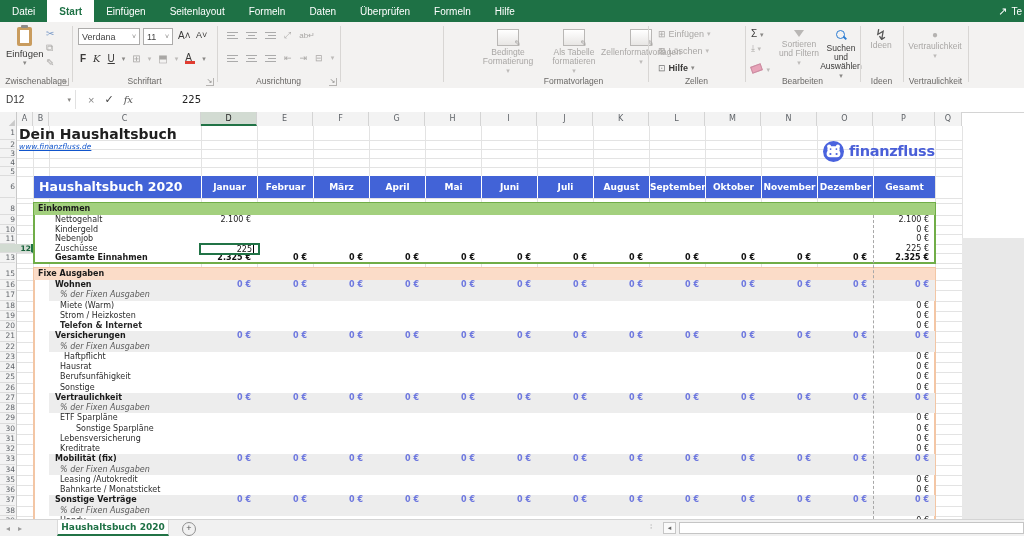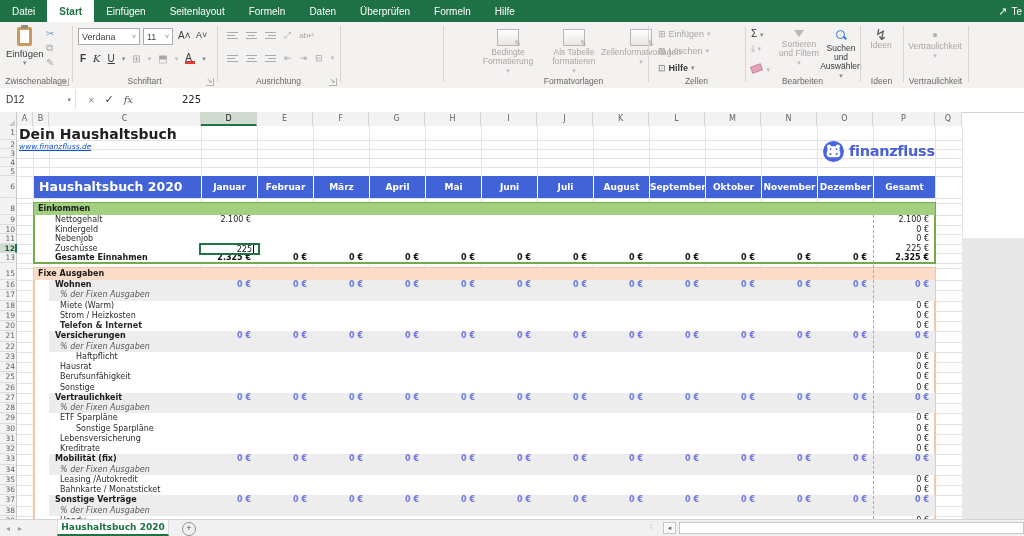--- a/index.html
+++ b/index.html
@@ -55,21 +55,21 @@
   #colhdr{position:absolute;left:0;top:112px;width:962px;height:14px;background:#F3F3F3;border-bottom:1px solid #C9C9C9;}
   .chcell{position:absolute;top:0;height:14px;box-sizing:border-box;border-right:1px solid #D4D4D4;font-size:8px;color:#5f6368;text-align:center;line-height:14px;font-family:"DejaVu Sans",sans-serif;}
   .chcell.sel{background:#D2DBD2;border-bottom:2px solid #217346;color:#222;}
   #corner{position:absolute;left:0;top:0;width:17px;height:14px;border-right:1px solid #C9C9C9;box-sizing:border-box;}
   #corner span{position:absolute;right:1px;bottom:-1px;font-size:8px;color:#C9C9C9;}
 
   
   #sheet{position:absolute;left:0;top:126px;width:1024px;height:393px;overflow:hidden;background:#fff;}
   #gutter{position:absolute;left:0;top:0;width:17px;height:393px;background:#F3F3F3;border-right:1px solid #C9C9C9;box-sizing:border-box;z-index:6;}
   .gnum{position:absolute;left:0;width:15px;text-align:right;font-size:7.5px;color:#5f6368;font-family:"DejaVu Sans",sans-serif;box-sizing:border-box;border-bottom:1px solid #DCDCDC;}
-  .gnum.sel{background:#D2DBD2;color:#17623B;font-weight:bold;border-right:2px solid #217346;width:17px;}
+  .gnum.sel{background:#D2DBD2;color:#17623B;font-weight:bold;border-right:2px solid #217346;width:33px;}
   .mesh-v{position:absolute;top:0;width:1px;height:393px;background:#E3E3E3;z-index:1;}
   .mesh-h{position:absolute;left:17px;width:945px;height:1px;background:#E3E3E3;z-index:1;}
   #graypanel{position:absolute;left:962px;top:112px;width:62px;height:407px;background:#E8E8E8;z-index:7;}
 
   #sheet-title{position:absolute;left:19px;top:0px;font-size:14px;font-weight:bold;color:#1f1f1f;z-index:2;font-family:"DejaVu Sans",sans-serif;}
   #sheet-link{position:absolute;left:19px;top:16px;font-size:7.5px;font-style:italic;text-decoration:underline;color:#1155CC;z-index:2;font-family:"DejaVu Sans",sans-serif;}
   #brand{position:absolute;left:823px;top:14px;height:22px;display:flex;align-items:center;gap:5px;z-index:2;}
   #brand .btxt{font-size:14.5px;font-weight:bold;color:#4A5FD8;letter-spacing:-0.3px;font-family:"DejaVu Sans",sans-serif;}
 
   #bluebar{position:absolute;left:34px;top:50px;width:901px;height:22px;background:#4263D7;z-index:2;display:flex;}
@@ -474,21 +474,21 @@
         <div class="vcell blue" style="top: 205.25px; height: 10.25px; line-height: 10.25px; left: 481px; width: 56px;">0 €</div>
         <div class="vcell blue" style="top: 205.25px; height: 10.25px; line-height: 10.25px; left: 537px; width: 56px;">0 €</div>
         <div class="vcell blue" style="top: 205.25px; height: 10.25px; line-height: 10.25px; left: 593px; width: 56px;">0 €</div>
         <div class="vcell blue" style="top: 205.25px; height: 10.25px; line-height: 10.25px; left: 649px; width: 56px;">0 €</div>
         <div class="vcell blue" style="top: 205.25px; height: 10.25px; line-height: 10.25px; left: 705px; width: 56px;">0 €</div>
         <div class="vcell blue" style="top: 205.25px; height: 10.25px; line-height: 10.25px; left: 761px; width: 56px;">0 €</div>
         <div class="vcell blue" style="top: 205.25px; height: 10.25px; line-height: 10.25px; left: 817px; width: 56px;">0 €</div>
         <div class="vcell blue p" style="top: 205.25px; height: 10.25px; line-height: 10.25px; left: 874px; width: 58px;">0 €</div>
         <div class="rowstrip" style="left: 49px; width: 886px; top: 215.5px; height: 10.25px; background: rgb(237, 237, 237);"></div>
         <div class="rlabel pct" style="left: 60px; top: 215.5px; height: 10.25px; line-height: 10.25px;">% der Fixen Ausgaben</div>
-        <div class="rlabel" style="left: 76px; top: 225.75px; height: 10.25px; line-height: 10.25px;">Haftpflicht</div>
+        <div class="rlabel" style="left: 64px; top: 225.75px; height: 10.25px; line-height: 10.25px;">Haftpflicht</div>
         <div class="vcell p" style="top: 225.75px; height: 10.25px; line-height: 10.25px; left: 874px; width: 58px;">0 €</div>
         <div class="rlabel" style="left: 60px; top: 236px; height: 10.25px; line-height: 10.25px;">Hausrat</div>
         <div class="vcell p" style="top: 236px; height: 10.25px; line-height: 10.25px; left: 874px; width: 58px;">0 €</div>
         <div class="rlabel" style="left: 60px; top: 246.25px; height: 10.25px; line-height: 10.25px;">Berufsunfähigkeit</div>
         <div class="vcell p" style="top: 246.25px; height: 10.25px; line-height: 10.25px; left: 874px; width: 58px;">0 €</div>
         <div class="rlabel" style="left: 60px; top: 256.5px; height: 10.25px; line-height: 10.25px;">Sonstige</div>
         <div class="vcell p" style="top: 256.5px; height: 10.25px; line-height: 10.25px; left: 874px; width: 58px;">0 €</div>
         <div class="rowstrip" style="left: 49px; width: 886px; top: 266.75px; height: 10.25px; background: rgb(237, 237, 237);"></div>
         <div class="rlabel b" style="left: 55px; top: 266.75px; height: 10.25px; line-height: 10.25px;">Vertraulichkeit</div>
         <div class="vcell blue" style="top: 266.75px; height: 10.25px; line-height: 10.25px; left: 201px; width: 56px;">0 €</div>

